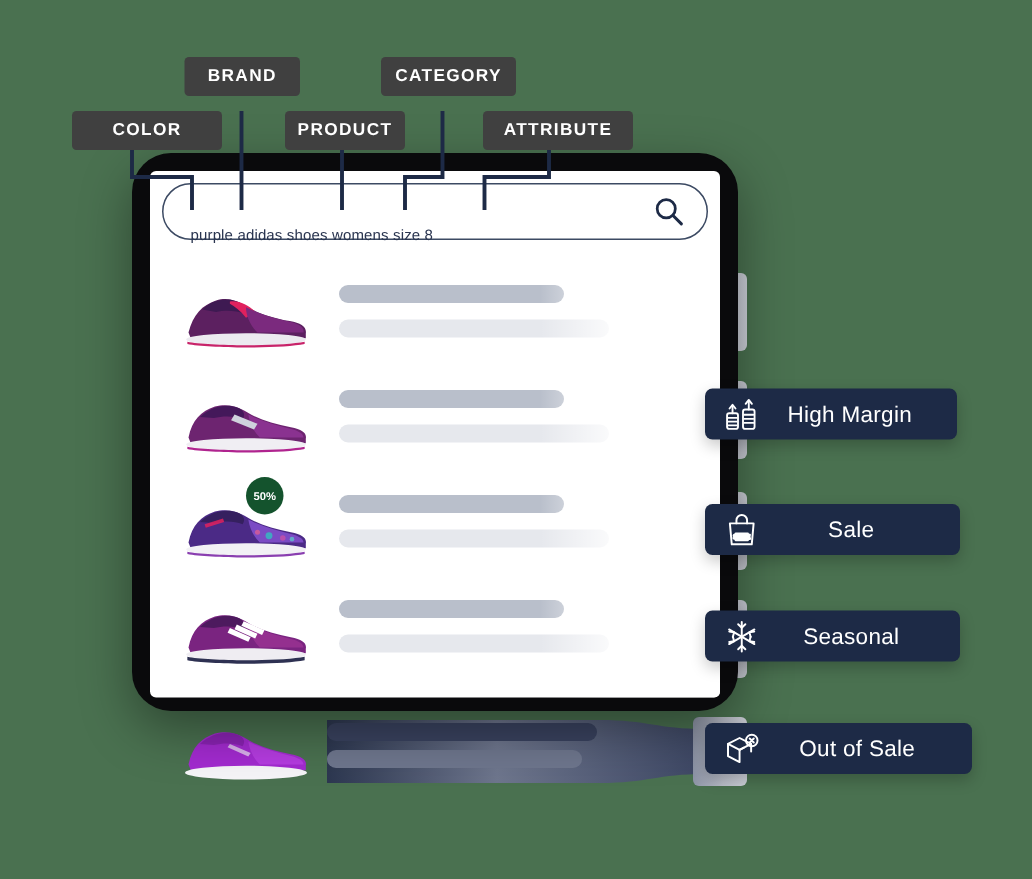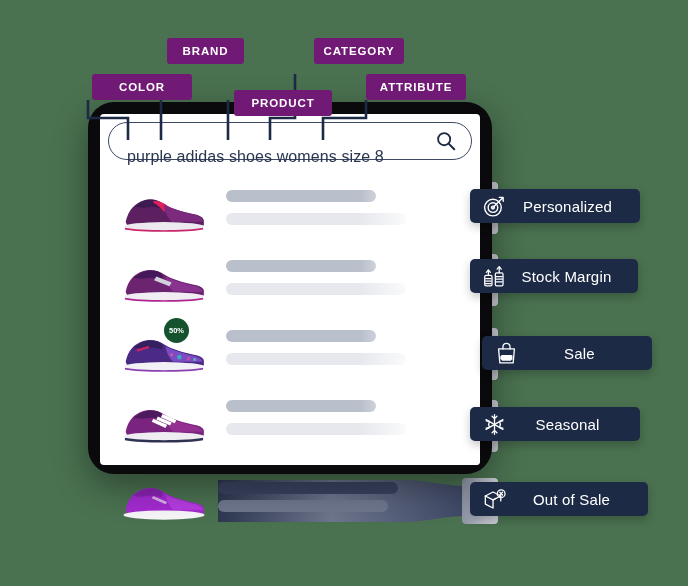--- a/index.html
+++ b/index.html
@@ -17,33 +17,32 @@
   #stage {
     position: absolute;
     inset: 0;
     width: 688px;
     height: 586px;
   }
 
   
   .tag {
     position: absolute;
-    background: #701a75;
+    background: #404040;
     color: #ffffff;
     font-size: 11.5px;
     font-weight: bold;
     letter-spacing: 0.9px;
     border-radius: 3px;
     display: flex;
     align-items: center;
     justify-content: center;
     height: 26px;
     z-index: 40;
     user-select: none;
-    margin-left: 44px;
   }
 
   
   .conn {
     position: absolute;
     z-index: 30;
     overflow: visible;
   }
   .conn path {
     fill: none;
@@ -86,21 +85,21 @@
     border: 1.4px solid #3c4a63;
     border-radius: 19px;
     background: #fff;
     display: flex;
     align-items: center;
     padding: 0 14px 0 18px;
     z-index: 26;
   }
   #searchtext {
     flex: 1;
-    font-size: 16px;
+    font-size: 10px;
     color: #2a3550;
     white-space: nowrap;
     letter-spacing: 0.1px;
     margin-top: 32px;
   }
   #searchicon { width: 22px; height: 22px; flex: none; }
 
   
   .row {
     position: absolute;
@@ -226,25 +225,25 @@
   </svg>
 
   <div class="tag" style="left:48px;top:74px;width:100px;">
     <span>COLOR</span>
   </div>
 
   <div class="tag" style="left:123px;top:38px;width:77px;">
     <span>BRAND</span>
   </div>
 
-  <div class="tag" style="left:190px;top:90px;width:98px;text-align:center;">
+  <div class="tag" style="left:190px;top:74px;width:80px;text-align:center;">
     <span>PRODUCT</span>
   </div>
 
-  <div class="tag" style="left:270px;top:38px;width:90px;">
+  <div class="tag" style="left:254px;top:38px;width:90px;">
     <span>CATEGORY</span>
   </div>
 
   <div class="tag" style="left:322px;top:74px;width:100px;">
     <span>ATTRIBUTE</span>
   </div>
 
   <svg id="ribbons" viewBox="0 0 688 586">
     <defs>
       <linearGradient id="gr" x1="0" y1="0" x2="1" y2="0">
@@ -379,54 +378,42 @@
       <path d="M46 32 L64 40 L62 43 L44 35 Z" fill="#e3c9f0" opacity="0.85"></path>
       <ellipse cx="60" cy="57" rx="53" ry="6" fill="#f6f5f8"></ellipse>
     </svg>
   </div>
 
   <div id="oos-bars">
     <div class="ob-a"></div>
     <div class="ob-b"></div>
   </div>
 
-  <div class="label-tab" style="left:470px;top:189px;width:170px;">
-    <span class="ic">
-      <svg viewBox="0 0 24 24" fill="none" stroke="#ffffff" stroke-width="1.35" stroke-linecap="round" stroke-linejoin="round">
-        <circle cx="10.5" cy="13" r="8"></circle>
-        <circle cx="10.5" cy="13" r="4.6"></circle>
-        <circle cx="10.5" cy="13" r="1.4"></circle>
-        <line x1="10.5" y1="13" x2="20" y2="3.6"></line>
-        <path d="M16.6 3.2 L20.2 3.4 L20.4 7"></path>
-      </svg>
-    </span>
-    <span class="tx">Personalized</span>
-  </div>
 
   <div class="label-tab" style="left:470px;top:259px;width:168px;">
     <span class="ic">
       <svg viewBox="0 0 24 24" fill="none" stroke="#ffffff" stroke-width="1.2" stroke-linecap="round" stroke-linejoin="round">
         <rect x="2.6" y="11" width="7" height="10" rx="1.4"></rect>
         <path d="M6.1 11 V6.4"></path>
         <path d="M4.2 8 L6.1 5.6 L8 8"></path>
         <line x1="3.4" y1="14" x2="8.8" y2="14"></line>
         <line x1="3.4" y1="16.4" x2="8.8" y2="16.4"></line>
         <line x1="3.4" y1="18.8" x2="8.8" y2="18.8"></line>
         <rect x="12.8" y="8.6" width="7.4" height="12.4" rx="1.4"></rect>
         <path d="M16.5 8.6 V3.2"></path>
         <path d="M14.5 5 L16.5 2.5 L18.5 5"></path>
         <line x1="13.6" y1="12" x2="19.4" y2="12"></line>
         <line x1="13.6" y1="14.6" x2="19.4" y2="14.6"></line>
         <line x1="13.6" y1="17.2" x2="19.4" y2="17.2"></line>
       </svg>
     </span>
-    <span class="tx">Stock Margin</span>
-  </div>
-
-  <div class="label-tab" style="left:482px;top:336px;width:170px;">
+    <span class="tx">High Margin</span>
+  </div>
+
+  <div class="label-tab" style="left:470px;top:336px;width:170px;">
     <span class="ic">
       <svg viewBox="0 0 24 24" fill="none" stroke="#ffffff" stroke-width="1.25" stroke-linecap="round" stroke-linejoin="round">
         <path d="M4.4 7.6 H19.6 L18.4 21 H5.6 Z"></path>
         <path d="M8.6 7.6 V5.6 a3.4 3.4 0 0 1 6.8 0 V7.6"></path>
         <rect x="7.4" y="13.4" width="9.2" height="5.6" rx="0.8" fill="#ffffff" stroke="none"></rect>
         <text x="12" y="17.7" font-size="4.1" font-family="Liberation Sans, sans-serif" font-weight="bold" fill="#1d2a46" text-anchor="middle">SALE</text>
       </svg>
     </span>
     <span class="tx">Sale</span>
   </div>

